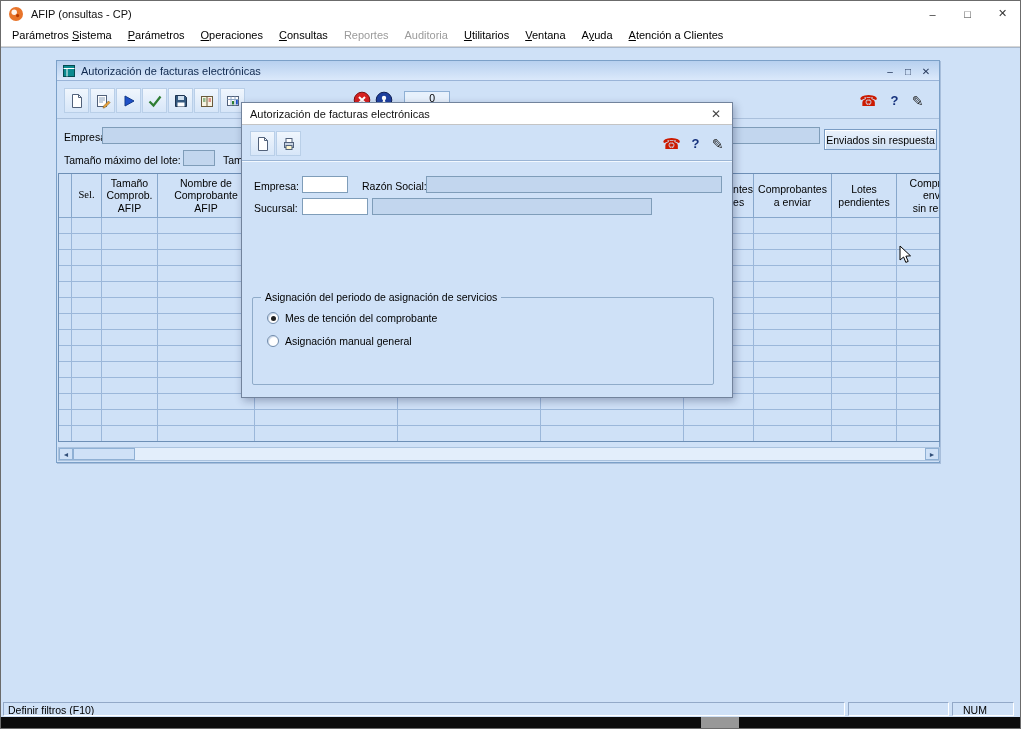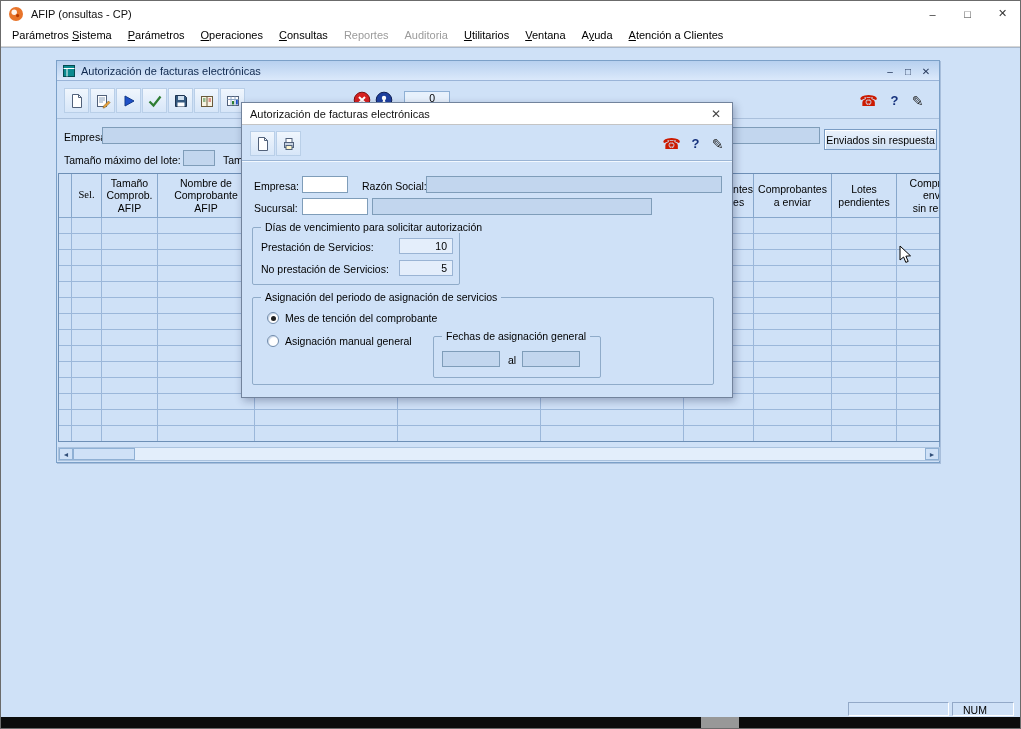--- a/index.html
+++ b/index.html
@@ -526,50 +526,38 @@
 
       <label class="lab" style="left:12px;top:77px">Empresa:</label>
       <div class="field" style="left:60px;top:73px;width:46px"><span></span></div>
       <label class="lab" style="left:120px;top:77px">Razón Social:</label>
       <div class="field disabled" style="left:184px;top:73px;width:296px"><span></span></div>
 
       <label class="lab" style="left:12px;top:99px">Sucursal:</label>
       <div class="field" style="left:60px;top:95px;width:66px"><span></span></div>
       <div class="field disabled" style="left:130px;top:95px;width:280px"><span></span></div>
 
-      <div class="group" style="left:10px;top:124px;width:208px;height:58px">
-        <span class="gtitle">Días de vencimiento para solicitar autorización</span>
-        <label class="lab" style="left:8px;top:13px">Prestación de Servicios:</label>
-        <div class="numfield" style="left:146px;top:10px;width:54px">10</div>
-        <label class="lab" style="left:8px;top:35px">No prestación de Servicios:</label>
-        <div class="numfield" style="left:146px;top:32px;width:54px">5</div>
-      </div>
 
       <div class="group" style="left:10px;top:194px;width:462px;height:88px">
         <span class="gtitle">Asignación del periodo de asignación de servicios</span>
         <span class="radio sel" style="left:14px;top:14px"></span>
         <label class="lab" style="left:32px;top:14px">Mes de tención del comprobante</label>
         <span class="radio" style="left:14px;top:37px"></span>
         <label class="lab" style="left:32px;top:37px">Asignación manual general</label>
 
-        <div class="group" style="left:180px;top:38px;width:168px;height:42px">
-          <span class="gtitle">Fechas de asignación general</span>
-          <div class="field disabled" style="left:8px;top:14px;width:58px;height:16px"><span></span></div>
-          <label class="lab" style="left:74px;top:17px">al</label>
-          <div class="field disabled" style="left:88px;top:14px;width:58px;height:16px"><span></span></div>
-        </div>
       </div>
     </div>
 
     <svg class="cursor" width="14" height="20" viewBox="0 0 14 20">
       <path d="M1 1v14l3.6-3 2.2 5.4 2.4-1-2.3-5.2 4.6-.4z" fill="#fff" stroke="#000"></path>
     </svg>
   </div>
 
   <div class="statusbar">
+    <div class="sb-panel" style="left:2px;width:842px">Definir filtros (F10)</div>
     <div class="sb-panel" style="left:847px;width:101px"></div>
     <div class="sb-panel" style="left:951px;width:62px;padding-left:10px">NUM</div>
   </div>
 
   <div class="strip">
     <div class="seg"></div>
   </div>
 </div>
 
 </body></html>

